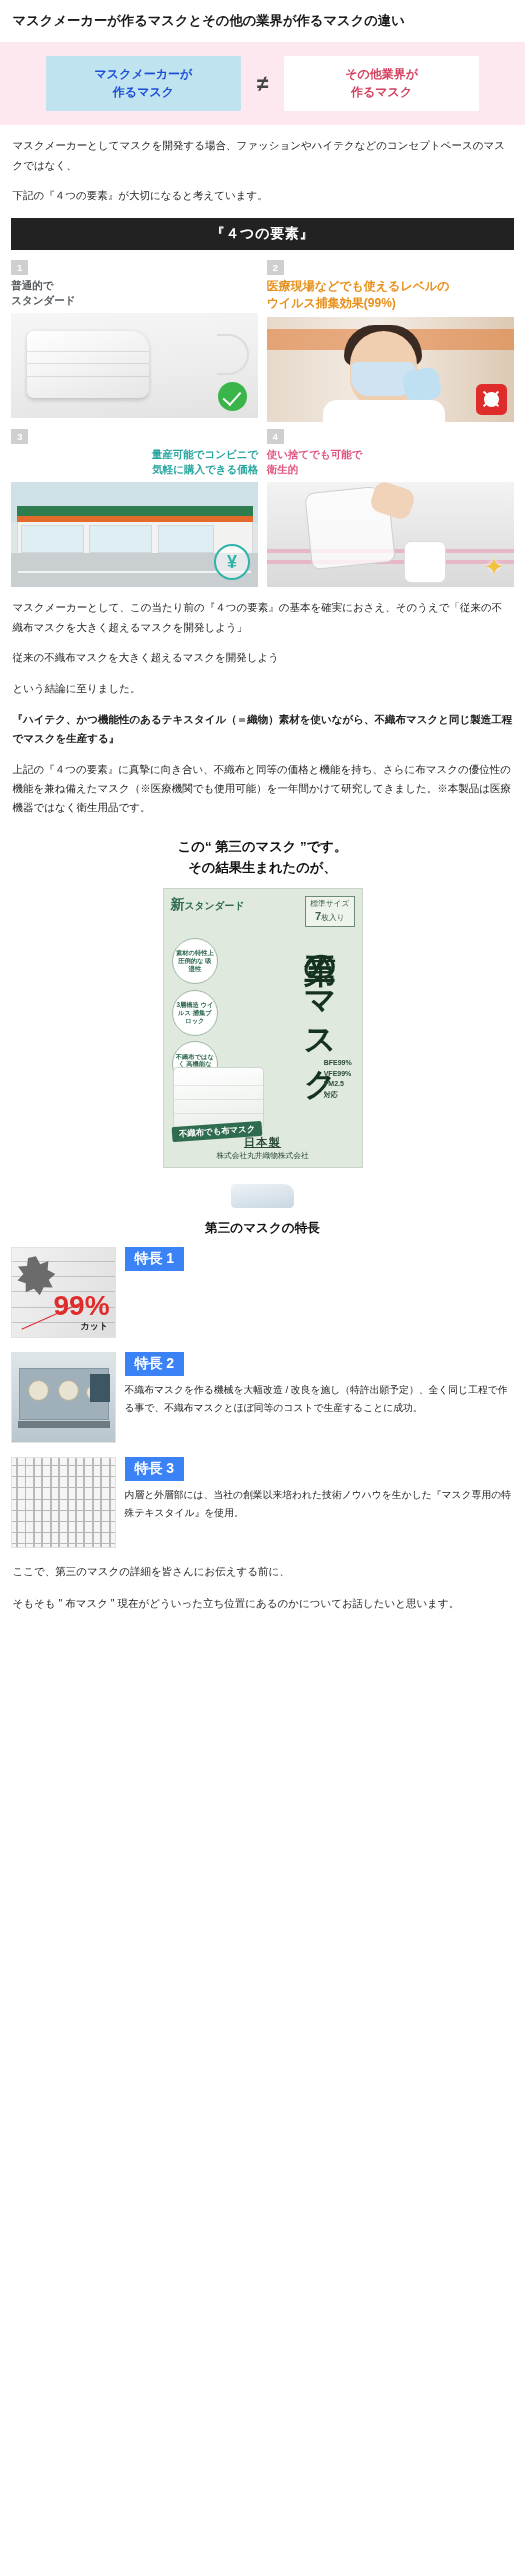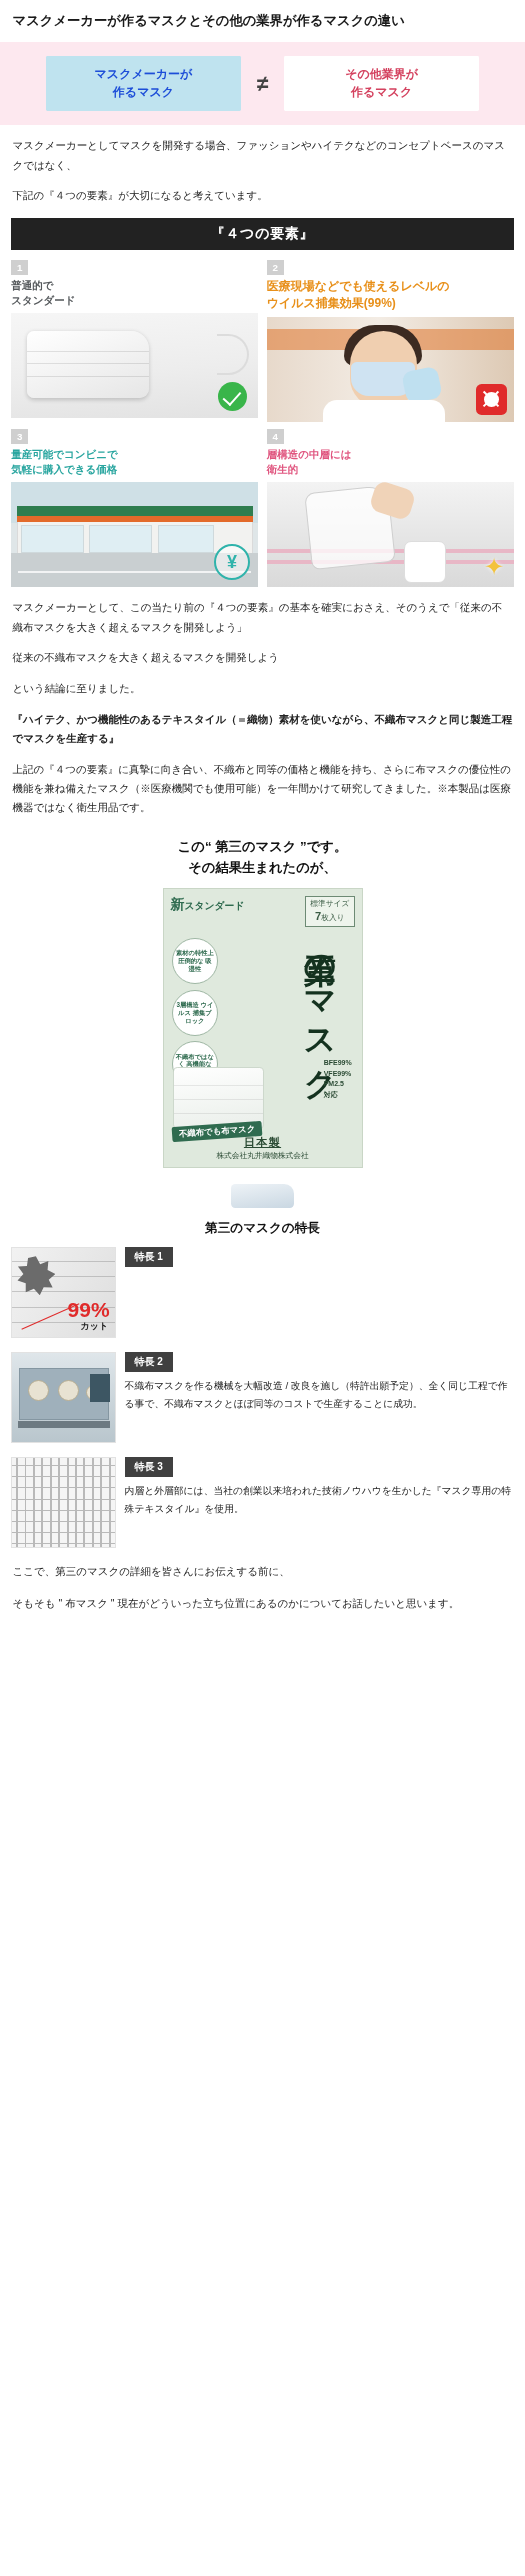--- a/index.html
+++ b/index.html
@@ -114,21 +114,21 @@
   }
   .cell-title {
     font-size: 10.5px;
     font-weight: bold;
     line-height: 1.45;
     margin-bottom: 4.2px;
     min-height: 31px;
   }
   .t-gray { color: #55595c; }
   .t-orange { color: #e8901a; }
-  .t-teal { color: #2aa6a0; }
+  .t-teal { color: #2aa6a0; text-align: right; }
   .t-pink { color: #e0557f; }
   .big { font-size: 12px; }
 
   .thumb {
     width: 100%;
     height: 105px;
     position: relative;
     overflow: hidden;
     background: #e8e8e8;
   }
@@ -431,22 +431,22 @@
     width:105px; height:91px;
     flex: 0 0 105px;
     position:relative;
     overflow:hidden;
     background:#eee;
     border:0.7px solid #e2e2e2;
   }
   .f-body { flex:1; }
   .f-label {
     display:inline-block;
-    background:#404040; color:#fff;
-    font-size:10px; font-weight:bold;
+    background:#3b82f6; color:#fff;
+    font-size:14px; font-weight:bold;
     padding:2.8px 9.8px;
     margin-bottom:5.6px;
   }
   .f-text {
     font-size:9.8px;
     line-height:1.8;
     color:#222;
   }
   .f-blue { color:#1a4c9e; font-weight:bold; }
 
@@ -456,21 +456,21 @@
     position:absolute; left:0; right:0; height:0.7px; background:rgba(120,120,120,.35);
   }
   .f1-burst {
     position:absolute; left:4.2px; top:8.4px;
     width:39px; height:39px;
     background:#6b6b6b;
     clip-path: polygon(50% 0%,61% 20%,82% 12%,80% 35%,100% 45%,83% 60%,93% 80%,70% 79%,60% 100%,45% 83%,24% 92%,24% 69%,3% 62%,18% 45%,4% 26%,27% 25%,30% 4%);
   }
   .f1-pct {
     position:absolute; right:5.6px; bottom:15.4px;
-    color:#e02b2b; font-size:21px; font-weight:bold;
+    color:#e02b2b; font-size:28px; font-weight:bold;
   }
   .f1-cut {
     position:absolute; right:7px; bottom:4.2px;
     color:#222; font-size:9px; font-weight:bold;
   }
   .f1-arrow {
     position:absolute; left:7px; bottom:19.6px;
     width:63px; height:1.4px; background:#e02b2b;
     transform: rotate(-24deg);
   }
@@ -584,21 +584,21 @@
         <div class="st-window" style="left:147px;width:56px"></div>
         <div class="st-ground"></div>
         <div class="st-line"></div>
         <div class="yen-badge">¥</div>
       </div>
     </div>
 
     <div class="cell">
       <div class="cell-num">4</div>
       <div class="cell-title t-pink">
-        <div>層構造の中層には</div>
+        <div>使い捨てでも可能で</div>
         <div>衛生的</div>
       </div>
       <div class="thumb trash-photo">
         <div class="tr-bg"></div>
         <div class="tr-stripe" style="top:67px"></div>
         <div class="tr-stripe" style="top:78px"></div>
         <div class="tr-bag"></div>
         <div class="tr-hand"></div>
         <div class="tr-glove"></div>
         <div class="spark">✦</div>

